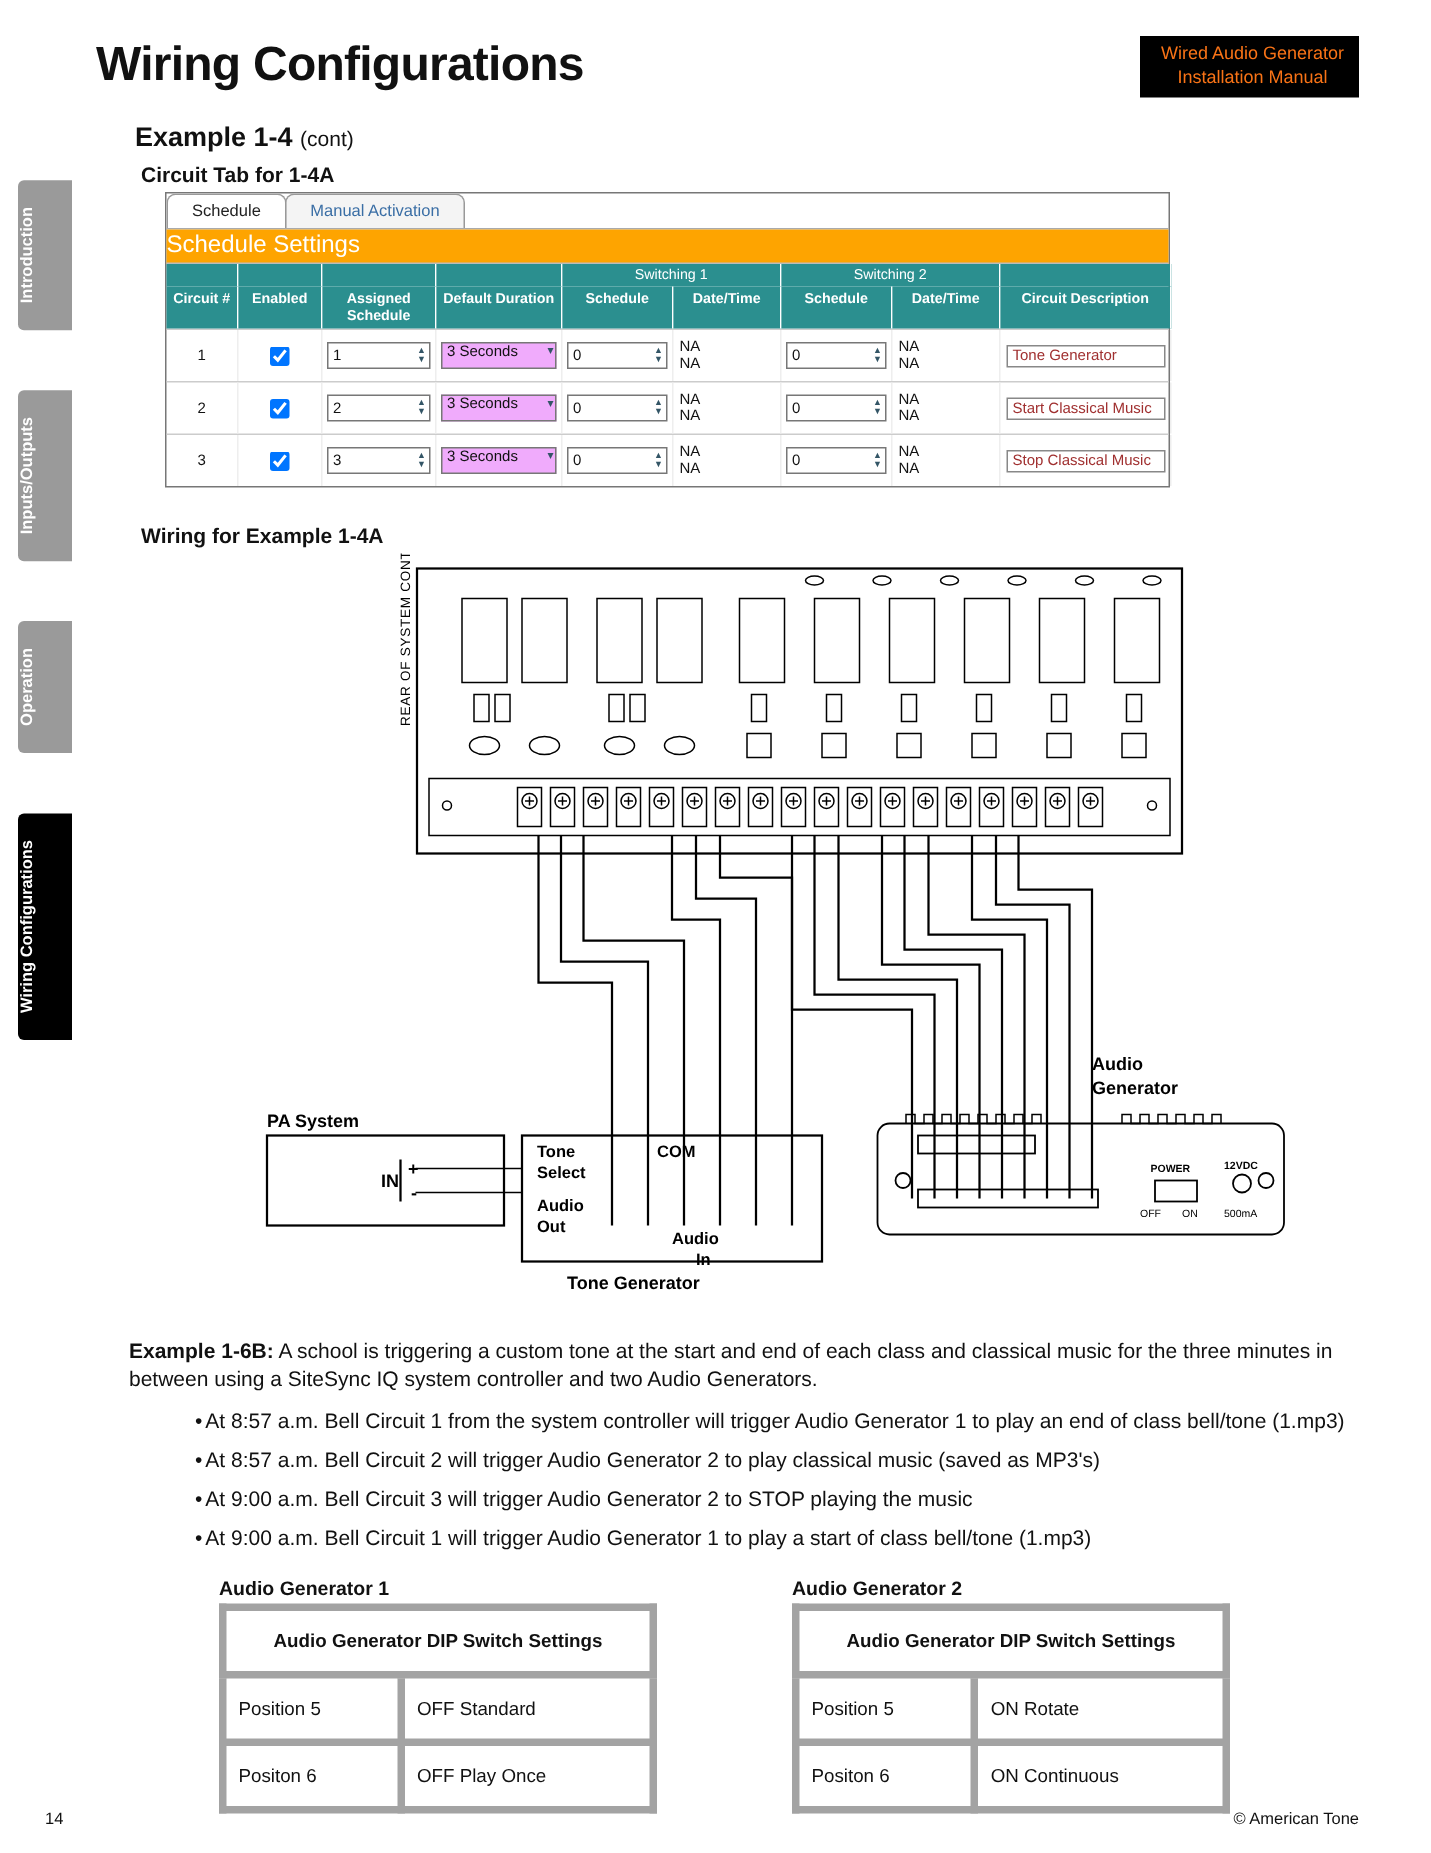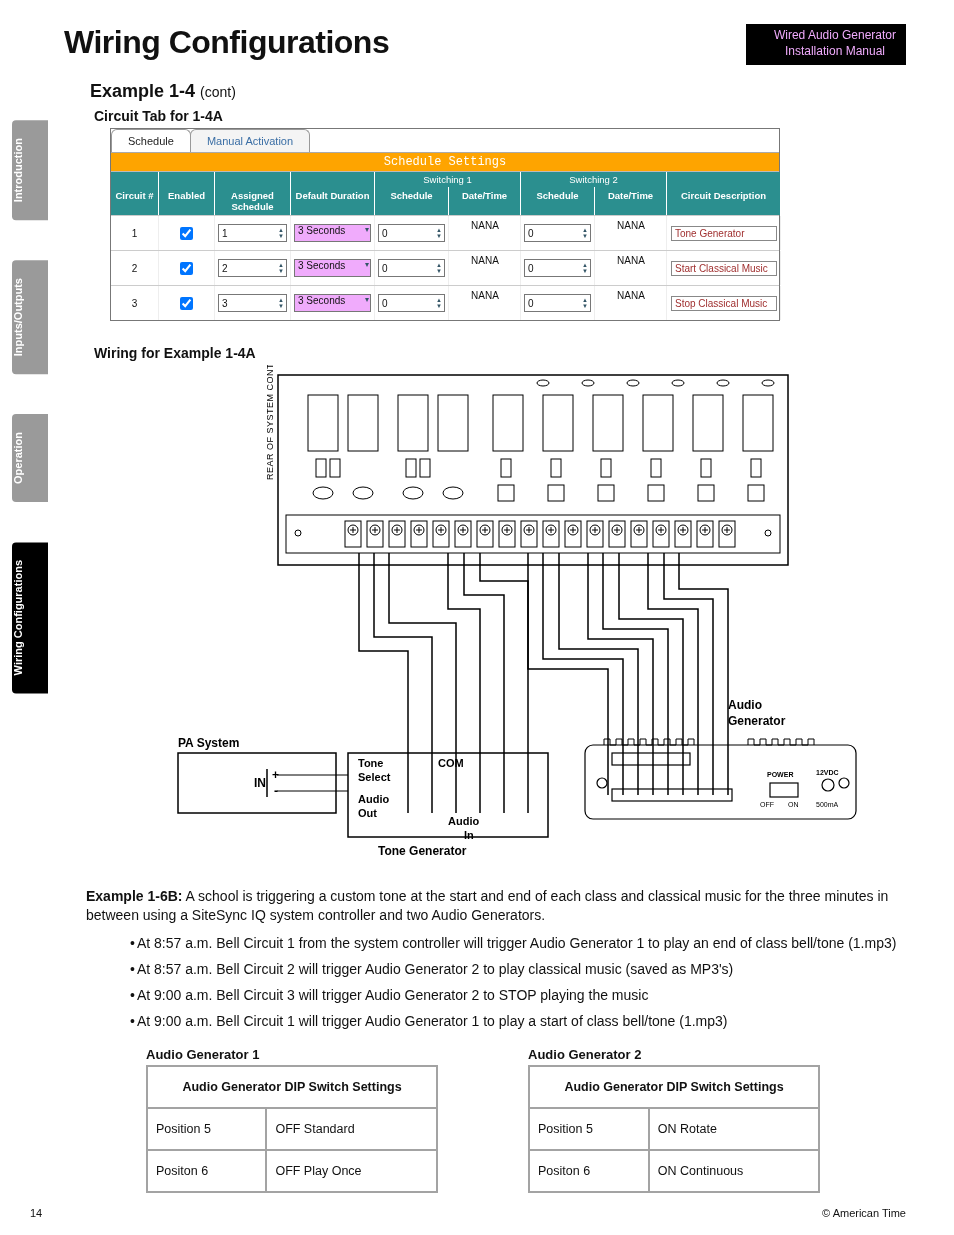--- a/index.html
+++ b/index.html
@@ -1,62 +1,62 @@
 <!DOCTYPE html>
 <html><head>
 <meta charset="utf-8">
 <style>
   * { box-sizing: border-box; margin: 0; padding: 0; }
   html, body { width: 954px; font-family: Arial, Helvetica, sans-serif; color: #111; background: #fff; }
   .page { position: relative; width: 954px; height: 1235px; padding: 24px 48px 0 64px; }
   
   .head { display: flex; justify-content: space-between; align-items: flex-start; margin-bottom: 16px; }
   .head h1 { font-family: Arial, Helvetica, sans-serif; font-weight: 800; font-size: 32px; letter-spacing: -0.5px; }
-  .manual-tag { background: #000; color: #f0abfc; font-size: 12px; padding: 4px 10px 6px 28px; text-align: center; line-height: 1.3; }
+  .manual-tag { background: #000; color: #f97316; font-size: 12px; padding: 4px 10px 6px 14px; text-align: center; line-height: 1.3; }
   
   .tabs { position: absolute; left: 12px; top: 120px; width: 40px; }
   .tab { writing-mode: vertical-rl; transform: rotate(180deg); background: #9a9a9a; color: #fff; font-weight: 700; font-size: 11px; text-align: center; padding: 18px 0; margin-bottom: 40px; width: 36px; border-top-right-radius: 4px; border-bottom-right-radius: 4px; }
   .tab.current { background: #000; }
   
   .content { margin-left: 22px; }
   .ex-title { font-size: 18px; font-weight: 800; margin: 4px 0 6px 4px; }
   .ex-title small { font-weight: 400; font-size: 14px; }
   .sub-h { font-size: 14px; font-weight: 700; margin: 6px 0 4px 8px; }
   
   .circuit-ui { border: 1px solid #777; margin: 2px 0 24px 24px; width: 670px; font-size: 10px; }
   .circuit-ui .tab-row { display: flex; border-bottom: 1px solid #aaa; }
   .circuit-ui .ui-tab { padding: 5px 16px; border: 1px solid #999; border-bottom: none; border-top-left-radius: 6px; border-top-right-radius: 6px; margin-right: -1px; background: #f4f4f4; color: #555; font-size: 11px; }
   .circuit-ui .ui-tab.active { color: #222; background: #fff; position: relative; z-index: 1; }
-  .banner { background: #fea400; color: #fff; font-size: 12px; text-align: center; padding: 2px 0; border-bottom: 1px solid #bbb; font-family: Liberation Mono, monospace; }
+  .banner { background: #fea400; color: #fff; font-size: 16px; padding: 2px 0; border-bottom: 1px solid #bbb; }
   .sched-head { display: grid; grid-template-columns: 48px 56px 76px 84px 74px 72px 74px 72px 114px; font-size: 9.5px; }
   .sched-head > div { background: #2b8f8f; color: #fff; padding: 3px 2px; text-align: center; border-right: 1px solid #fff; font-weight: bold; }
   .sw-head { display: grid; grid-template-columns: 48px 56px 76px 84px 146px 146px 114px; }
   .sw-head > div { background: #2b8f8f; color: #fff; font-size: 9.5px; text-align: center; padding: 2px 0; border-right: 1px solid #fff; }
   .sched-row { display: grid; grid-template-columns: 48px 56px 76px 84px 74px 72px 74px 72px 114px; border-top: 1px solid #ccc; }
   .sched-row > div { border-right: 1px solid #eee; padding: 4px 3px; display: flex; align-items: center; justify-content: center; height: 34px; font-size: 10px; }
-  .stacked-na { gap: 0; line-height: 1.1; align-items: flex-start !important; padding-left: 4px !important; }
+  .stacked-na { flex-direction: column; gap: 0; line-height: 1.1; align-items: flex-start !important; padding-left: 4px !important; }
   .mini-input { border: 1px solid #777; background: #fff; width: 100%; height: 18px; display: flex; align-items: center; padding: 0 2px 0 3px; justify-content: space-between; font-size: 10px; }
   .spin { display: flex; flex-direction: column; font-size: 6px; line-height: 6px; color: #356; }
   .mini-select { border: 1px solid #777; background: #f0abfc; width: 100%; height: 18px; display: flex; justify-content: space-between; padding: 0 1px 0 3px; font-size: 10px; }
   .desc-cell { color: #a03030; font-size: 10px; justify-content: flex-start !important; padding-left: 4px !important; }
   
   .wiring-box { margin: 4px 0 22px 24px; display:flex; justify-content:center; }
   .wiring-box svg { width: 720px; height: 500px; }
   .dlbl { font-family: Arial; font-weight: 700; font-size: 12px; }
   
   .para { font-size: 14px; line-height: 1.35; margin: 6px 0 10px 0; }
   .bullets { margin: 4px 0 18px 44px; }
   .bullets li { font-size: 14px; list-style: none; margin: 10px 0; }
   .bullets li::before { content: "•"; margin-right: 2px; }
   
   .dip-wrap { display: flex; gap: 90px; margin: 6px 0 0 60px; }
   .dip-block { width: 292px; }
   .dip-block h4 { font-size: 13px; font-weight: 700; margin-bottom: 3px; }
   .dip-table { border: 1.5px solid #000; border-collapse: collapse; width: 100%; font-size: 12.5px; }
-  .dip-table th, .dip-table td { border: 2px solid #a3a3a3; padding: 13px 8px; text-align: left; }
+  .dip-table th, .dip-table td { border: 5px solid #a3a3a3; padding: 13px 8px; text-align: left; }
   .dip-table thead th { text-align: center; font-weight: 700; }
   .footer { position: absolute; bottom: 16px; left: 30px; right: 48px; display: flex; justify-content: space-between; font-size: 11px; }
 </style>
 </head>
 <body>
 
 <div class="page">
 
   <div class="tabs">
     <div class="tab">Introduction</div>
@@ -514,15 +514,15 @@
                 <td>ON Continuous</td>
               </tr>
           </tbody>
         </table>
       </div>
     </div>
   </div>
 
   <div class="footer">
     <span>14</span>
-    <span>© American Time</span>
+    <span>© American Tone</span>
   </div>
 </div>
 
 </body></html>

